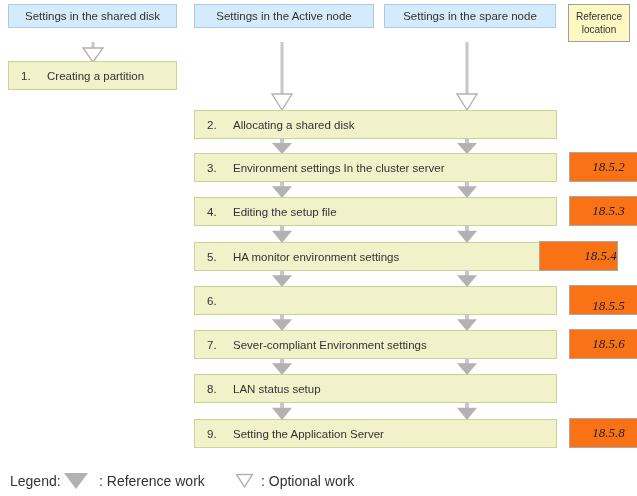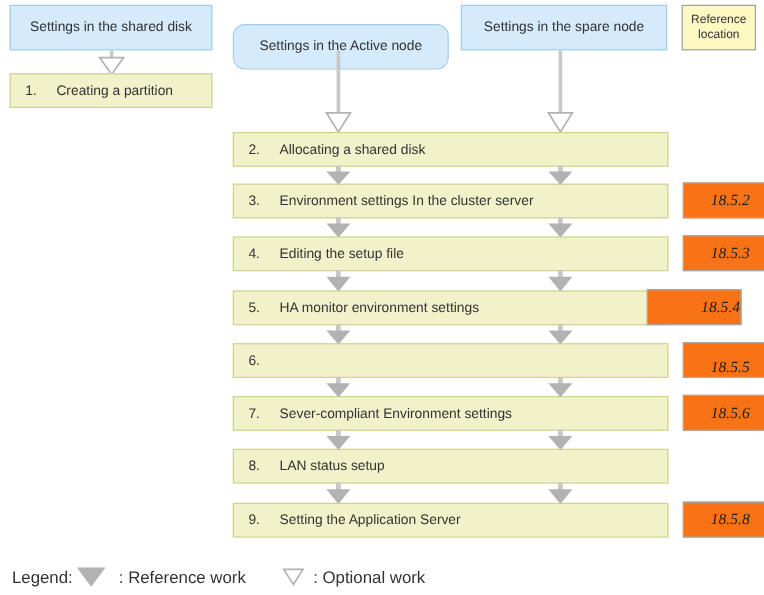--- a/index.html
+++ b/index.html
@@ -1,21 +1,21 @@
 <!DOCTYPE html>
 <html><head>
 <meta charset="utf-8">
 <style>
   html,body { margin:0; padding:0; background:#ffffff; }
   .canvas {
     position:relative; width:637px; height:496px; background:#ffffff;
     font-family:"Liberation Sans", sans-serif; color:#333333; overflow:hidden;
   }
   .hdr {
-    position:absolute; height:38px; box-sizing:border-box;
+    position:absolute; height:24px; box-sizing:border-box;
     background:#d5eafa; border:1px solid #a6cceb;
     display:flex; align-items:center; justify-content:center;
     font-size:11.5px; text-align:center;
   }
   .refhdr {
     position:absolute; box-sizing:border-box;
     background:#fef9c3; border:1px solid #9f9f9f;
     display:flex; align-items:center; justify-content:center;
     font-size:10px; text-align:center; line-height:1.35;
   }
@@ -37,21 +37,21 @@
   .legend-text { position:absolute; font-size:14px; color:#333333; white-space:nowrap; }
 </style>
 </head>
 <body>
 
 <div class="canvas">
 
   <div class="hdr" style="left:8px; top:4px; width:169px;">
     <span>Settings in the shared disk</span>
   </div>
-  <div class="hdr" style="left:194px; top:20px; width:180px;border-radius:10px;">
+  <div class="hdr" style="left:194px; top:4px; width:180px;">
     <span>Settings in the Active node</span>
   </div>
   <div class="hdr" style="left:384px; top:4px; width:172px;">
     <span>Settings in the spare node</span>
   </div>
   <div class="refhdr" style="left:568px; top:4px; width:62px; height:38px;">
     <span>Reference location</span>
   </div>
 
   <svg class="arrow" style="left:81px; top:42px;" width="24" height="21" viewBox="0 0 24 21">

